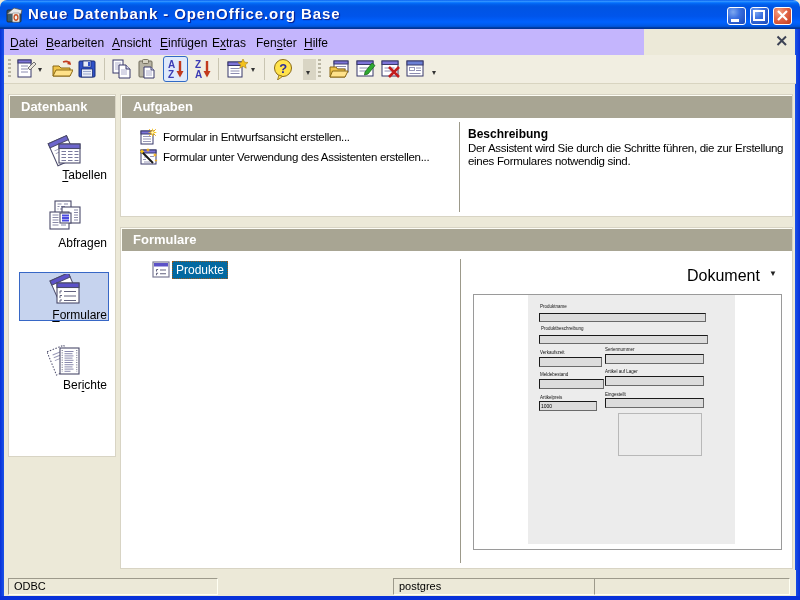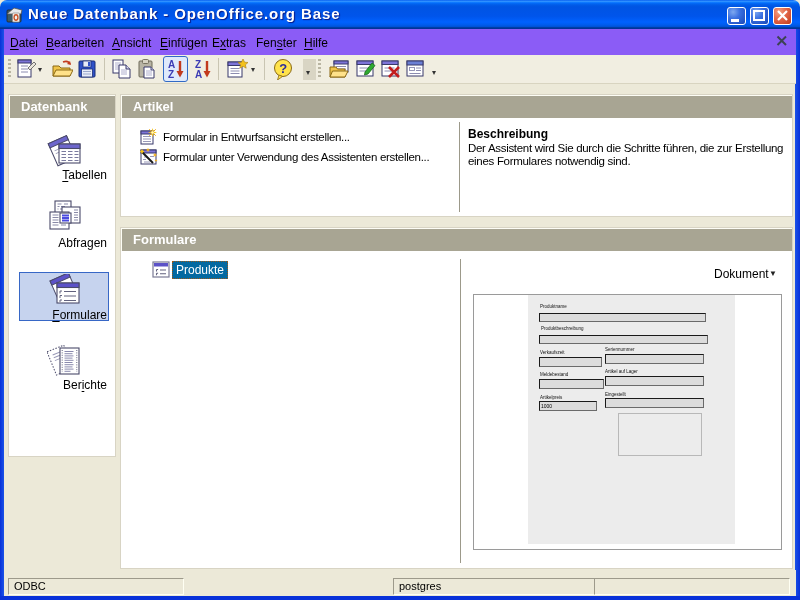--- a/index.html
+++ b/index.html
@@ -17,21 +17,21 @@
     text-shadow:1px 1px 1px #0a1883; letter-spacing:0.9px; white-space:nowrap;
   }
   .winbtn { top:7px; width:19px; height:18px; border-radius:3px; border:1px solid #fff; }
   #btn-min  { left:727px; background:radial-gradient(circle at 30% 25%,#7da8f0 0%,#3a6fe0 40%,#1847b8 100%); }
   #btn-max  { left:750px; background:radial-gradient(circle at 30% 25%,#7da8f0 0%,#3a6fe0 40%,#1847b8 100%); }
   #btn-close{ left:773px; background:radial-gradient(circle at 30% 25%,#f1a283 0%,#e46a4d 40%,#c13a1a 100%); }
   #lborder { left:0; top:29px; width:4px;  height:567px; background:linear-gradient(to right,#0831d9,#1b53e8); }
   #rborder { left:795px; top:29px; width:5px; height:567px; background:linear-gradient(to left,#0831d9,#1b53e8); }
   #bborder { left:0; top:596px; width:800px; height:4px; background:#0831d9; }
   
-  #menubar { left:4px; top:29px; width:792px; height:26px; background:#8b5cf6; }
+  #menubar { left:4px; top:29px; width:640px; height:26px; background:#c4b5fd; }
   .menu-item { position:absolute; top:7px; font-size:12px; color:#000; white-space:nowrap; }
   .mn { text-decoration:underline; text-underline-offset:2px; }
   
   #toolbar { left:4px; top:55px; width:792px; height:29px; background:#f1eee1; border-bottom:1px solid #d8d4c0; }
   .tsep { position:absolute; top:3px; width:1px; height:22px; background:#c9c5b2; }
   .grip { position:absolute; top:4px; width:3px; height:20px;
      background-image:repeating-linear-gradient(to bottom,#b9b5a2 0 2px,transparent 2px 4px); }
   .dda { position:absolute; font-size:8px; color:#333; }
   
   .panel { position:absolute; background:#fff; border:1px solid #d8d4c4; }
@@ -43,21 +43,21 @@
   #forms     { left:120px; top:227px; width:673px; height:342px; }
   .side-item { position:absolute; left:10px; width:88px; text-align:right; font-size:12px; color:#000; }
   .side-sel  { position:absolute; left:10px; top:177px; width:90px; height:49px;
                background:#c6d3ee; border:1px solid #3767c6; }
   
   .task-row { position:absolute; left:42px; font-size:11.5px; letter-spacing:-0.3px; color:#000; white-space:nowrap; }
   #beschr-sep { position:absolute; left:338px; top:27px; width:1px; height:90px; background:#9c998a; }
   
   #prod-sel { position:absolute; left:51px; top:33px; height:18px; background:#0369a1;
      border:1px dotted #9a5a1a; color:#fff; font-size:12px; line-height:16px; padding:0 3px; }
-  #dokument { position:absolute; left:593px; top:39px; font-size:12px; color:#000; }
+  #dokument { position:absolute; left:566px; top:39px; font-size:16px; color:#000; }
   #form-sep { position:absolute; left:339px; top:31px; width:1px; height:304px; background:#9c998a; }
   
   #preview { position:absolute; left:352px; top:66px; width:309px; height:256px;
      background:#fff; border:1px solid #9a9a9a; }
   #sheet { position:absolute; left:54px; top:0px; width:207px; height:249px; background:#ececec; }
   .flabel { position:absolute; font-size:5px; color:#111; line-height:5px; white-space:nowrap;
             transform:scale(0.9); transform-origin:0 0; }
   .finput { position:absolute; background:#dcdcdc; border-top:1.5px solid #1a1a1a;
             border-left:1px solid #1a1a1a; border-right:1px solid #6a6a6a; border-bottom:1px solid #6a6a6a; }
   
@@ -240,21 +240,21 @@
         <path d="M7 9h10M7 12h10M7 15h10" stroke="#9a9ab8" stroke-width="0.9"></path>
       </g>
       <rect x="13" y="5" width="19" height="26" fill="#fff" stroke="#4a4a6a" stroke-width="1.1"></rect>
       <path d="M15.2 7v22M29.8 7v22" stroke="#62627e" stroke-width="1" stroke-dasharray="1 1.4"></path>
       <path d="M17.5 8.5h9M17.5 10.7h8M17.5 12.9h9M17.5 15.1h8M17.5 17.3h9M17.5 19.5h8M17.5 21.7h9M17.5 23.9h8M17.5 26.1h9M17.5 28.3h6" stroke="#8a8aae" stroke-width="1"></path>
     </svg>
     <div class="side-item" style="top:283px">Ber<span class="mn">i</span>chte</div>
   </div>
 
   <div class="panel" id="tasks">
-    <div class="phead">Artikel</div>
+    <div class="phead">Aufgaben</div>
     <svg class="abs" style="left:19px;top:33px" width="18" height="18" id="ic-task1">
       <rect x="1" y="3" width="12" height="13" fill="#fff" stroke="#39396b" stroke-width="1"></rect>
       <rect x="1" y="3" width="12" height="3" fill="#7d74d8" stroke="#39396b" stroke-width="1"></rect>
       <path d="M3 8.5h8M3 11h8M3 13.5h8" stroke="#8c8cb0" stroke-width="0.9"></path>
       <g transform="translate(12.5,4.5)">
         <path d="M0 -4.5 L1 -1 L4.5 0 L1 1 L0 4.5 L-1 1 L-4.5 0 L-1 -1 Z" fill="#f5c518"></path>
         <path d="M-3.2 -3.2 L-0.7 -0.7 M3.2 -3.2 L0.7 -0.7 M-3.2 3.2 L-0.7 0.7 M3.2 3.2 L0.7 0.7" stroke="#e8a20a" stroke-width="1"></path>
         <circle cx="0" cy="0" r="1.3" fill="#fff7c0"></circle>
       </g>
     </svg>
@@ -307,16 +307,16 @@
       <div class="finput" style="left:65px;top:106px;width:58px;height:10px">
         <span style="font-size:5px;line-height:8px;padding-left:1px;display:block">1000</span>
       </div>
       <div class="flabel" style="left:131px;top:97px">Eingestellt</div>
       <div class="finput" style="left:131px;top:103px;width:99px;height:10px"></div>
       <div class="abs" style="left:144px;top:118px;width:84px;height:43px;border:1px solid #b8b8b8"></div>
     </div>
   </div>
 
   <div class="abs" id="statusbar">
-    <div class="sfield" style="left:4px;width:176px">ODBC</div>
+    <div class="sfield" style="left:4px;width:210px">ODBC</div>
     <div class="sfield" style="left:389px;width:228px">postgres</div>
     <div class="sfield" style="left:590px;width:196px"></div>
   </div>
 
 </body></html>

